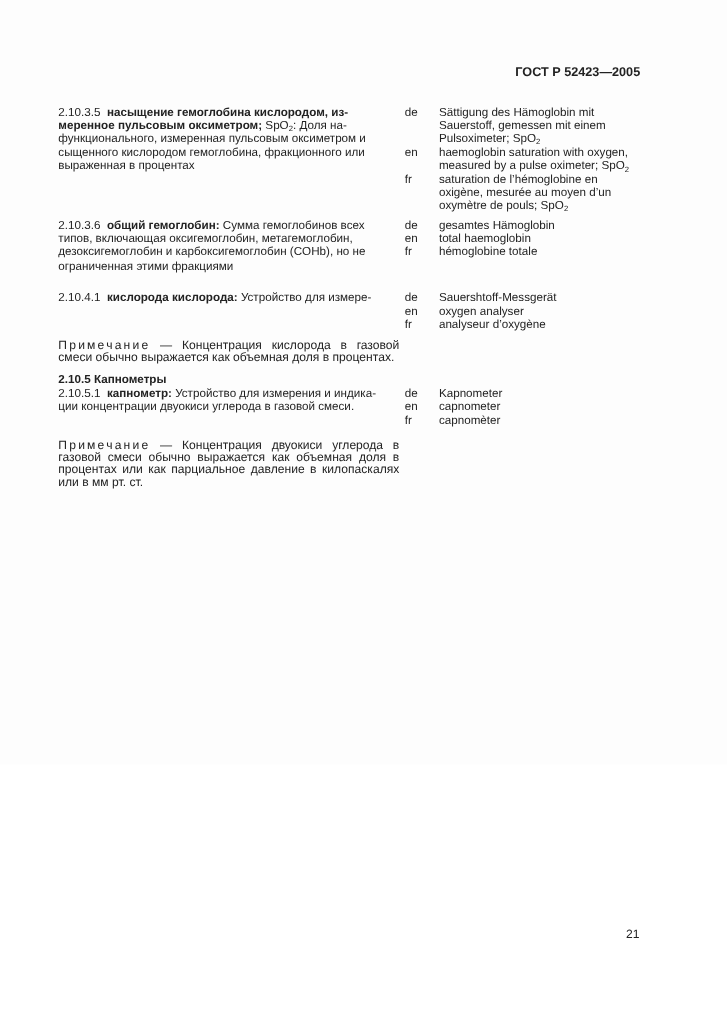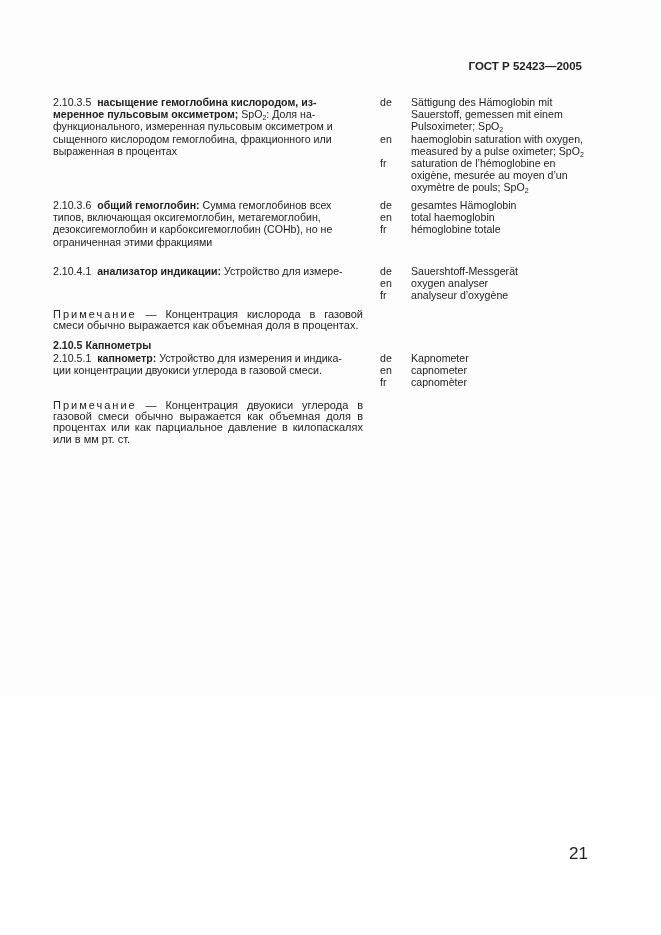--- a/index.html
+++ b/index.html
@@ -1,23 +1,23 @@
 <!DOCTYPE html>
 <html><head>
 <meta charset="utf-8">
 <style>
   html, body { margin:0; padding:0; background:#ffffff; }
   body { width:661px; height:935px; position:relative; overflow:hidden;
          font-family:"Liberation Sans", sans-serif; color:#222; }
   .page { position:absolute; left:0; top:0; width:661px; height:695px; background:#fdfdfd; }
   .header { position:absolute; top:60px; right:79px; font-weight:bold; font-size:11.5px; color:#222; }
-  .pagenum { position:absolute; top:844px; left:569px; font-size:17px; color:#222; }
+  .pagenum { position:absolute; top:844px; left:569px; font-size:11px; color:#222; }
   .blk { position:absolute; font-size:10.6px; line-height:12.2px; }
   .left { left:53px; width:310px; }
-  .right { left:368px; width:230px;margin-left:12px; }
+  .right { left:368px; width:230px; }
   .row { display:flex; }
   .lang { width:31px; flex:none; }
   .term { flex:1; }
   b { font-weight:bold;margin-top:44px; }
   .note { font-size:11px; line-height:11.2px; text-align:justify; }
   .spaced { letter-spacing:2px; }
   sub { font-size:7px; vertical-align:-2px; line-height:0; }
   .heading { font-weight:bold; }
 </style>
 </head>
@@ -64,21 +64,21 @@
         <span class="lang">en</span>
         <span class="term">total haemoglobin</span>
       </div>
     <div class="row">
         <span class="lang">fr</span>
         <span class="term">hémoglobine totale</span>
       </div>
   </div>
 
   <div class="blk left" style="top:265px;">
-    <div><span>2.10.4.1</span>&nbsp; <b>анализатор индикации:</b> <span>Устройство для измере-</span></div>
+    <div><span>2.10.4.1</span>&nbsp; <b>кислорода кислорода:</b> <span>Устройство для измере-</span></div>
   </div>
   <div class="blk right" style="top:265px;">
     <div class="row">
         <span class="lang">de</span>
         <span class="term">Sauershtoff-Messgerät</span>
       </div>
     <div class="row">
         <span class="lang">en</span>
         <span class="term">oxygen analyser</span>
       </div>

